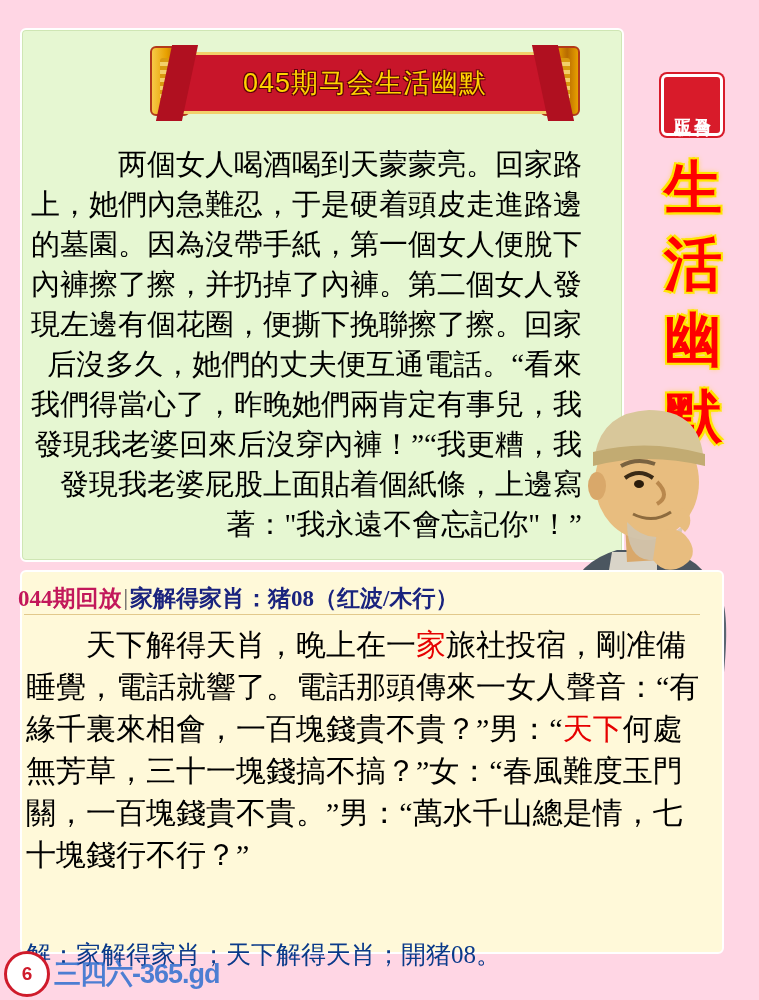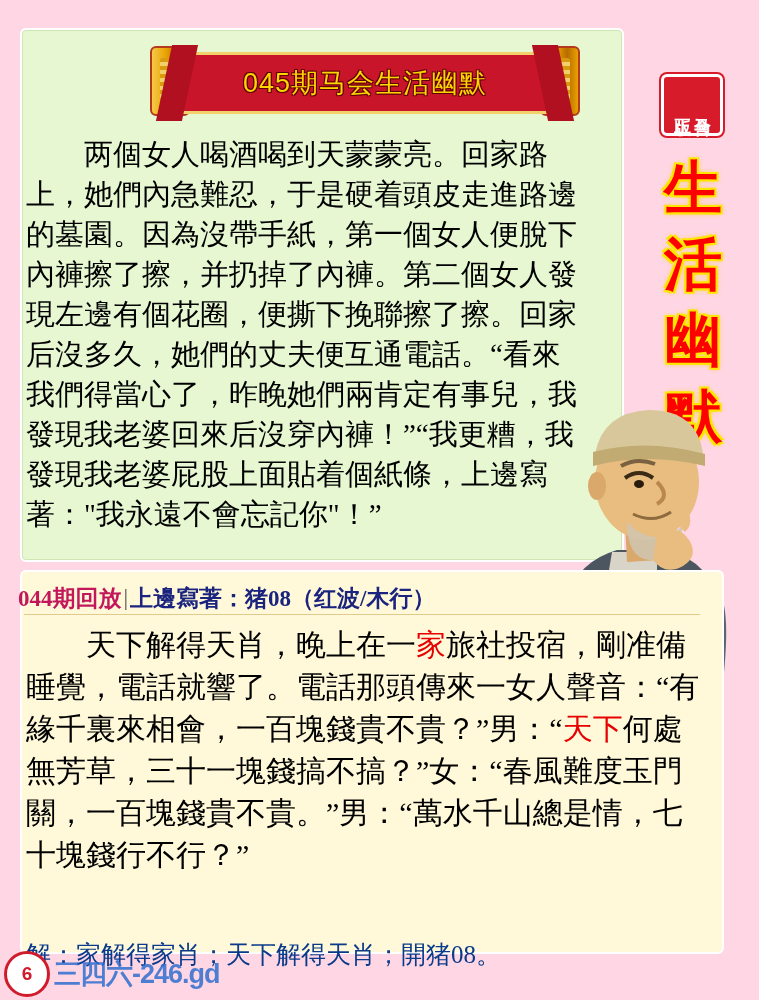--- a/index.html
+++ b/index.html
@@ -94,28 +94,29 @@
     font-size: 27px;
     letter-spacing: 1px;
     text-shadow: -1px -1px 0 #5c0008, 1px -1px 0 #5c0008, -1px 1px 0 #5c0008, 1px 1px 0 #5c0008;
     white-space: nowrap;
   }
 
   
   .joke-text {
     position: absolute;
     left: 26px;
-    top: 134px;
+    top: 144px;
     width: 556px;
     font-size: 29px;
     line-height: 40px;
     color: #000;
     text-indent: 58px;
     font-family: "Liberation Serif", serif;
     letter-spacing: 0px;
+    text-align: right;
   }
 
   
   .side-title {
     position: absolute;
     right: 18px;
     top: 150px;
     width: 96px;
     text-align: center;
   }
@@ -323,28 +324,28 @@
 
       <path d="M150 196 q40 -12 62 14 q12 18 4 90 l-30 0 q8 -54 -12 -70 q-16 -12 -24 -14 z" fill="#5a6671"></path>
     </svg>
   </div>
 
   <div class="bottom-panel"></div>
 
   <div class="subhead">
     <span class="a">044期回放</span>
     <span class="bar">|</span>
-    <span class="b">上邊寫著：猪08（红波/木行）</span>
+    <span class="b">家解得家肖：猪08（红波/木行）</span>
   </div>
   <div class="subhead-line"></div>
 
   <div class="riddle-text">
     <span>天下解得天肖，晚上在一</span><span class="hl">家</span><span>旅社投宿，剛准備睡覺，電話就響了。電話那頭傳來一女人聲音：“有緣千裏來相會，一百塊錢貴不貴？”男：“</span><span class="hl">天下</span><span>何處無芳草，三十一塊錢搞不搞？”女：“春風難度玉門關，一百塊錢貴不貴。”男：“萬水千山總是情，七十塊錢行不行？”</span>
   </div>
 
   <div class="answer-line">解：家解得家肖；天下解得天肖；開猪08。</div>
 
   <div class="watermark">
     <div class="wm-circle">6</div>
-    <div class="wm-text">三四六-246.gd</div>
+    <div class="wm-text">三四六-365.gd</div>
   </div>
 
 </div>
 
 </body></html>

